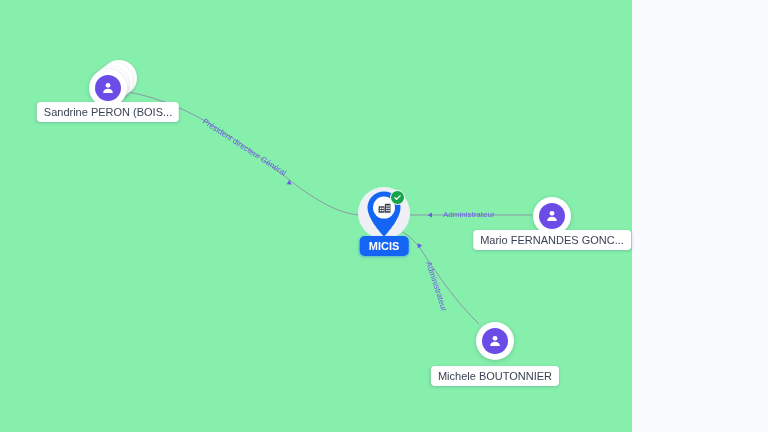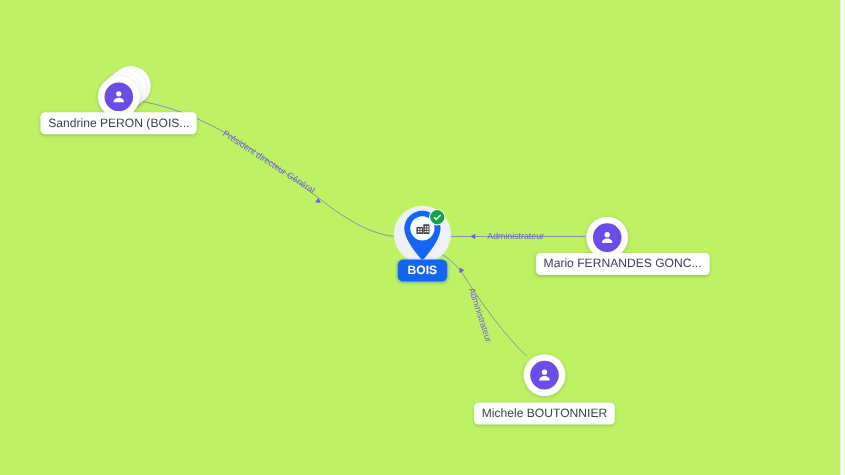--- a/index.html
+++ b/index.html
@@ -8,23 +8,23 @@
   }
   body {
     width: 768px;
     height: 432px;
     overflow: hidden;
     background: #fafbfe;
     font-family: "Liberation Sans", sans-serif;
   }
   #graph-canvas {
     position: relative;
-    width: 764px;
+    width: 632px;
     height: 432px;
-    background: #bef264;
+    background: #86efac;
   }
   #edge-layer {
     position: absolute;
     left: 0;
     top: 0;
     width: 768px;
     height: 432px;
   }
   .node {
     position: absolute;
@@ -178,21 +178,21 @@
           <div class="avatar-ring">
             <div class="avatar-disc" style="background: rgb(107, 76, 230);">
               <svg width="16" height="16" viewBox="0 0 24 24">
                 <circle cx="12" cy="8" r="3.6" fill="#ffffff"></circle>
                 <path d="M4.8 19.5c0-4 3.3-6.2 7.2-6.2s7.2 2.2 7.2 6.2z" fill="#ffffff"></path>
               </svg>
             </div>
           </div>
         </div>
       </div>
-      <div class="node-label" style="left: 566px; top: 230px; color: rgb(59, 66, 86);">Mario FERNANDES GONC...</div>
+      <div class="node-label" style="left: 552px; top: 230px; color: rgb(59, 66, 86);">Mario FERNANDES GONC...</div>
       <div class="node" style="left: 495px; top: 341px;">
         <div class="avatar-wrap">
           <div class="avatar-ring">
             <div class="avatar-disc" style="background: rgb(107, 76, 230);">
               <svg width="16" height="16" viewBox="0 0 24 24">
                 <circle cx="12" cy="8" r="3.6" fill="#ffffff"></circle>
                 <path d="M4.8 19.5c0-4 3.3-6.2 7.2-6.2s7.2 2.2 7.2 6.2z" fill="#ffffff"></path>
               </svg>
             </div>
           </div>
@@ -222,21 +222,21 @@
               <rect x="18" y="15.8" width="2.3" height="2.1" fill="#ffffff"></rect>
             </svg>
           </div>
           <div class="pin-check" style="background: rgb(22, 163, 74);">
             <svg width="9" height="9" viewBox="0 0 24 24">
               <path d="M5 12.5l4.5 4.5L19 7.5" fill="none" stroke="#ffffff" stroke-width="3.4" stroke-linecap="round" stroke-linejoin="round"></path>
             </svg>
           </div>
         </div>
       </div>
-      <div class="node-label company" style="left: 384px; top: 236px; background: rgb(21, 101, 245);">BOIS</div>
+      <div class="node-label company" style="left: 384px; top: 236px; background: rgb(21, 101, 245);">MICIS</div>
     </div>
   <div id="edge-label-layer">
       <div class="edge-label" style="left: 203px; top: 116px; color: rgb(107, 92, 224); transform: rotate(33deg);">Président directeur Général</div>
       <div class="edge-label" style="left: 443px; top: 210px; color: rgb(107, 92, 224); transform: rotate(0deg);">Administrateur</div>
       <div class="edge-label" style="left: 428px; top: 257px; color: rgb(107, 92, 224); transform: rotate(72deg);">Administrateur</div>
     </div>
 
 </div>
 
 </body></html>

